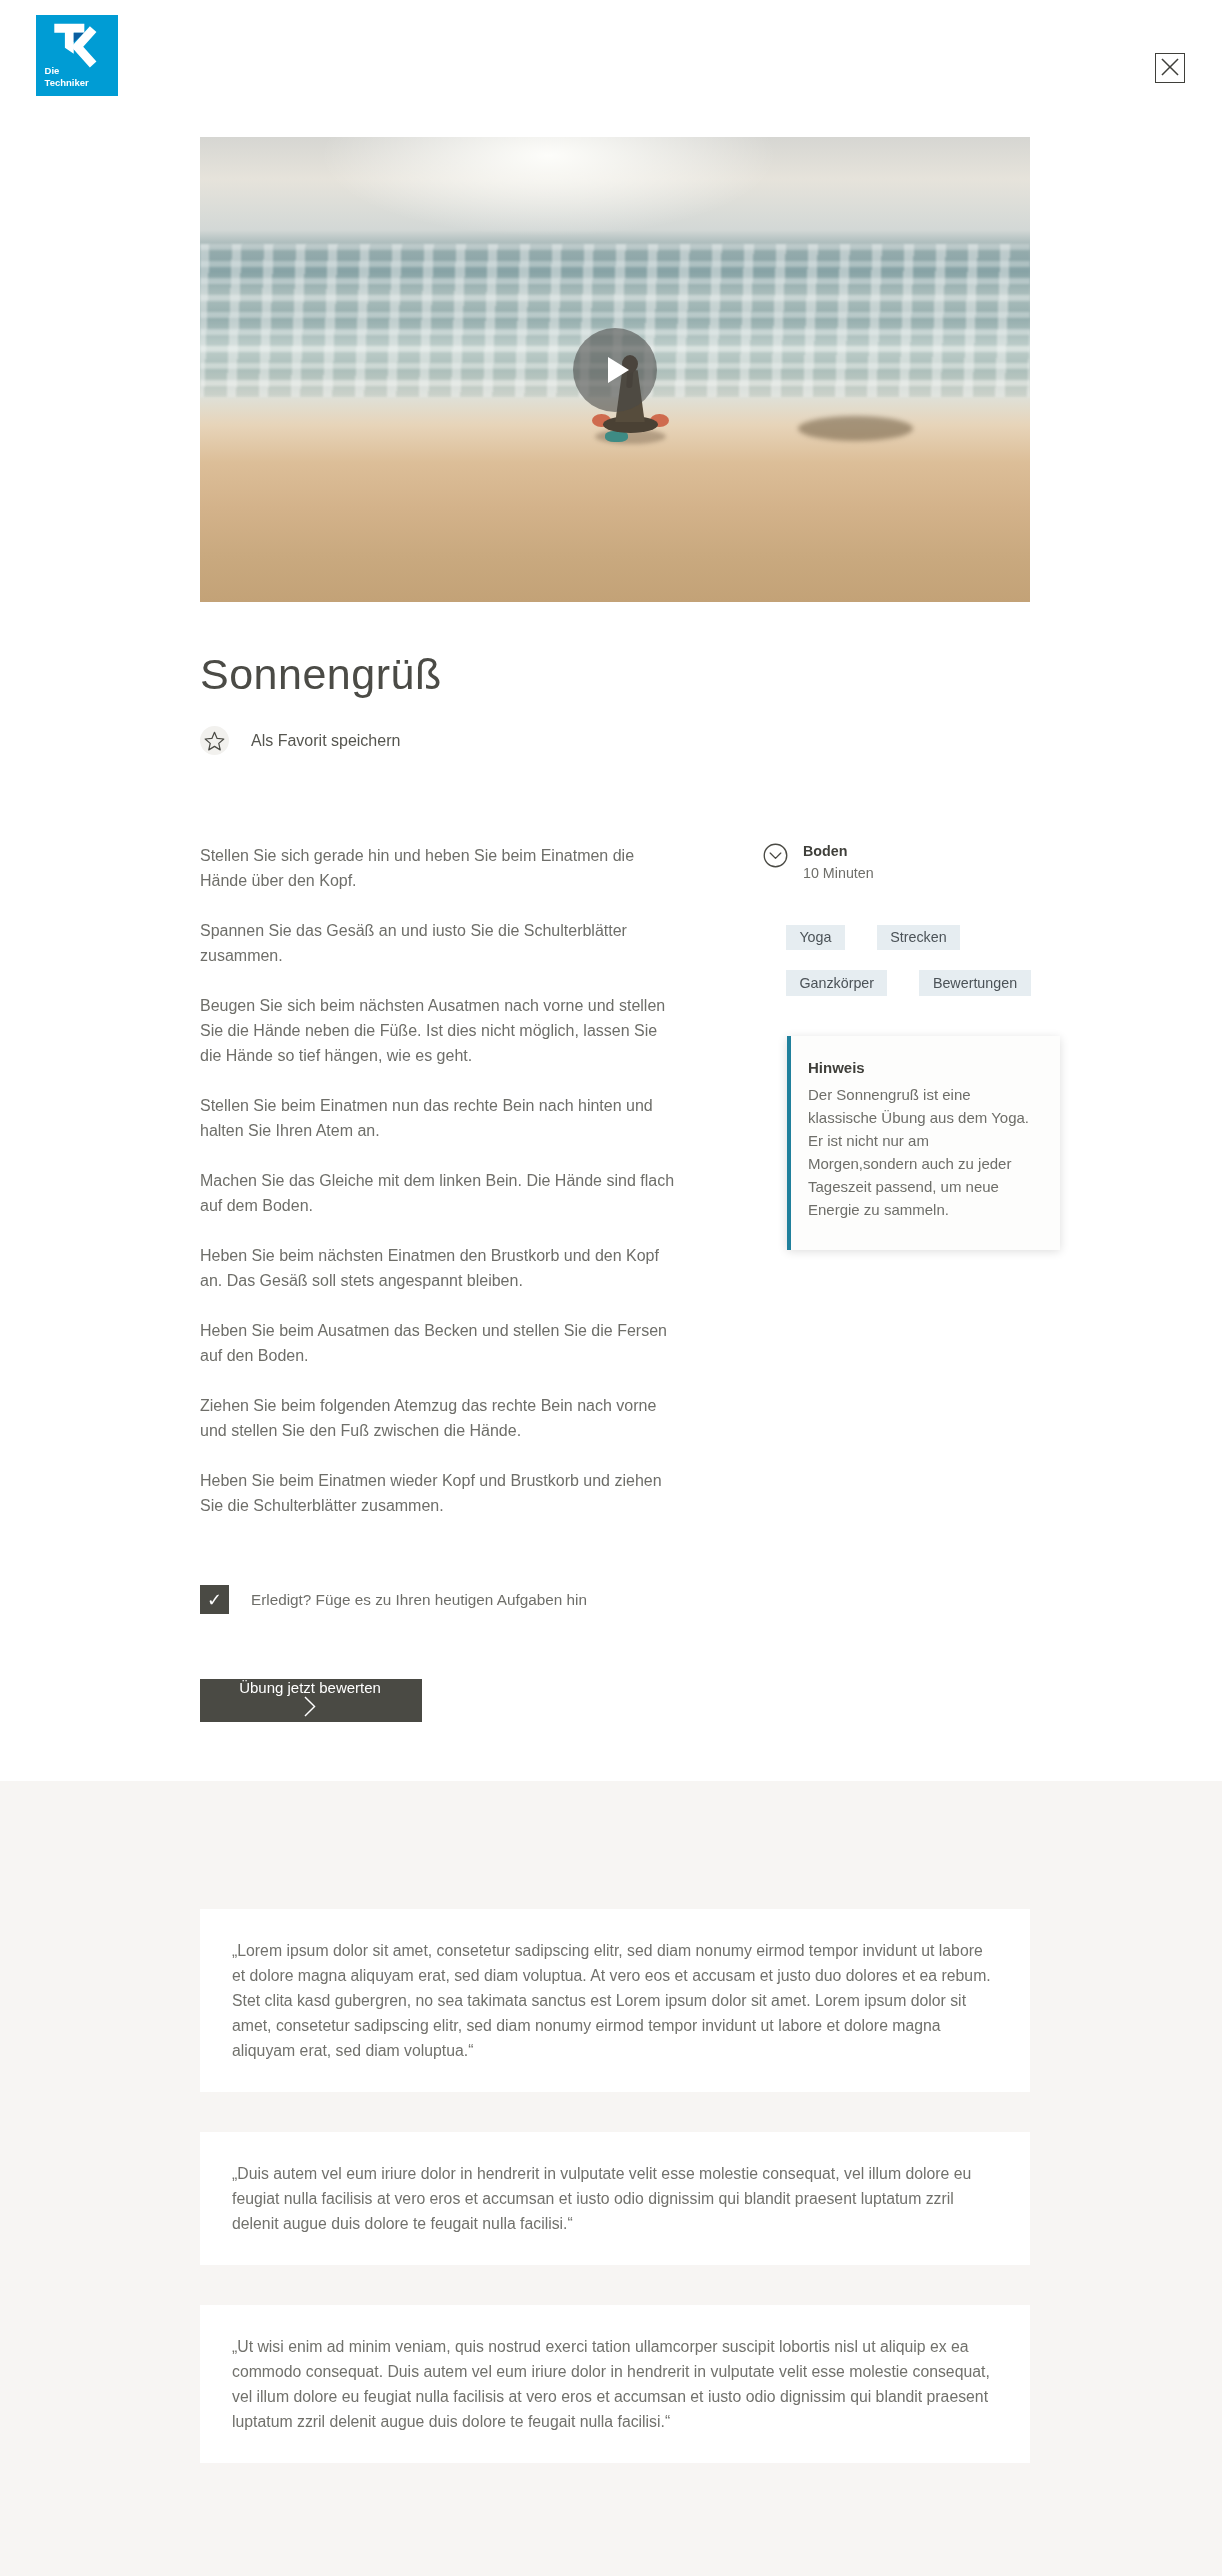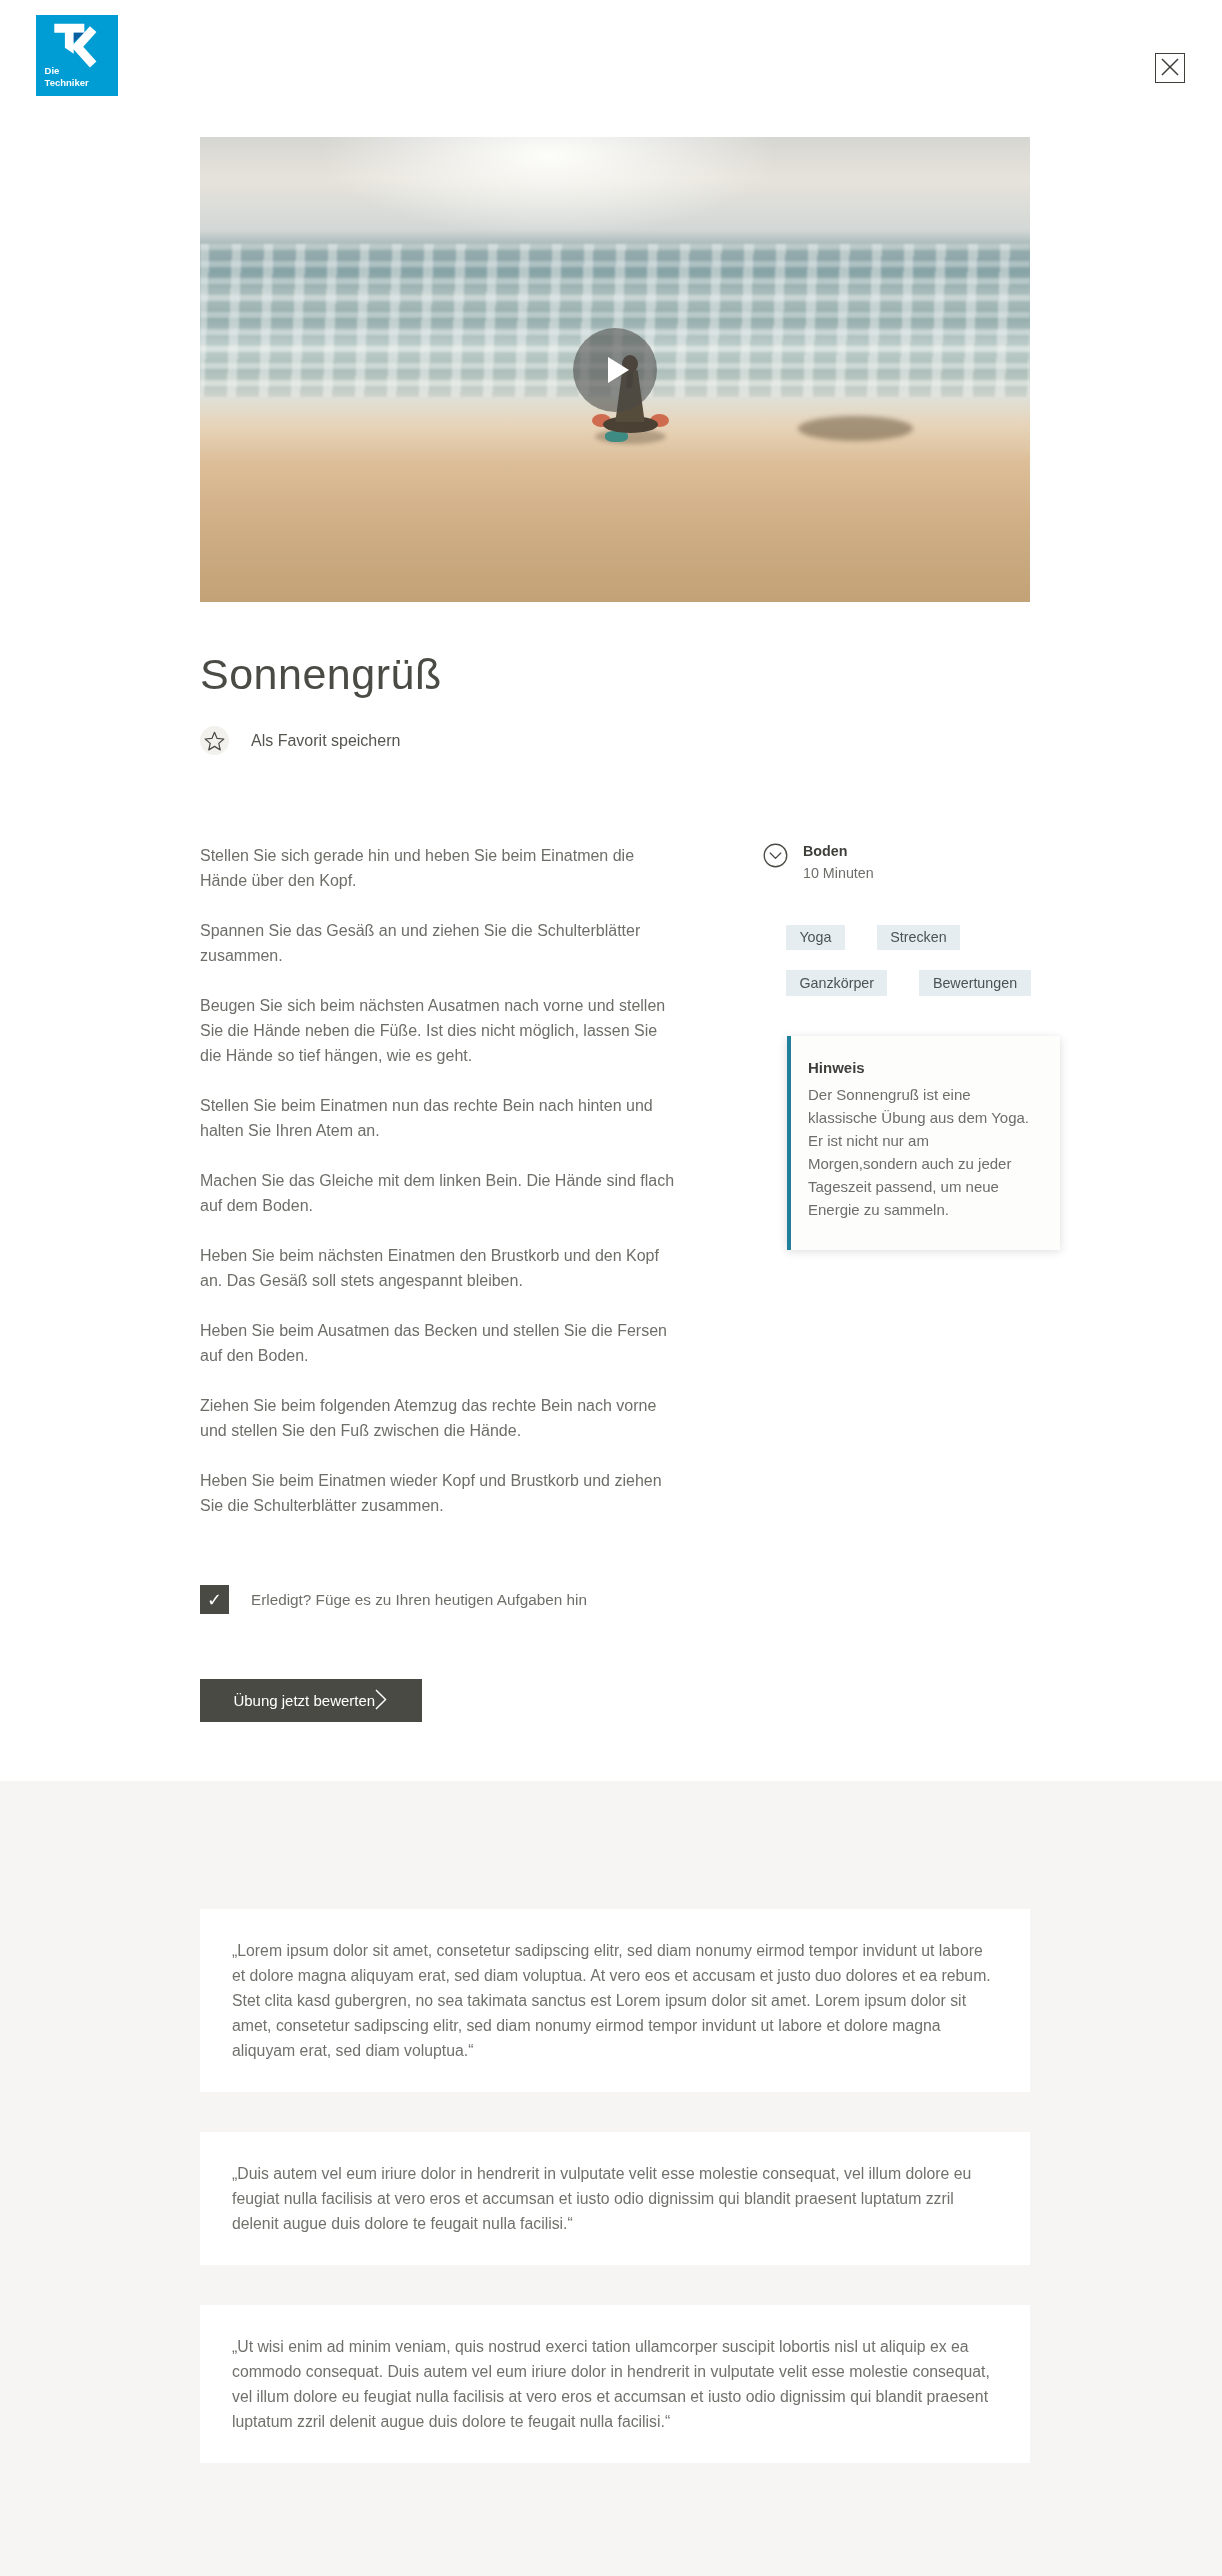--- a/index.html
+++ b/index.html
@@ -135,23 +135,24 @@
     font-size:18px; cursor:pointer; flex:0 0 29px;
   }
   .done-label { margin-left:22px; font-size:15.3px; color:#6e6e69; }
 
   .rate-btn {
     margin:65px 0 0 0;
     width:222px; height:43px;
     background:#4a4a44; color:#fff; border:none;
     font-family:"Liberation Sans", sans-serif;
     font-size:15px;
-    display:flex; align-items:center; justify-content:center;
+    display:flex; align-items:center; justify-content:flex-start;
     padding:0 15.3px 0 13.4px;
     cursor:pointer;
+    flex-direction:column;
   }
 
   .white-bottom-pad { height:59px; }
 
   
   .reviews { background:#f7f5f3; padding-top:76px; padding-bottom:155px; }
   .reviews-inner { width:830px; margin-left:200px; }
   h2.reviews-heading {
     margin:0; font-size:32px; font-weight:400; letter-spacing:0.4px;
     color:#53534e;
@@ -223,21 +224,21 @@
           <path d="M12 1.5 L15 8.6 L22.7 9.2 L16.9 14.2 L18.6 21.7 L12 17.7 L5.4 21.7 L7.1 14.2 L1.3 9.2 L9 8.6 Z" fill="none" stroke="#4a4a44" stroke-width="1.4" stroke-linejoin="round"></path>
         </svg>
       </span>
       <span class="fav-label">Als Favorit speichern</span>
     </div>
 
     <div class="columns">
 
       <div class="col-left">
         <p>Stellen Sie sich gerade hin und heben Sie beim Einatmen die Hände über den Kopf.</p>
-        <p>Spannen Sie das Gesäß an und ziehen Sie die Schulterblätter zusammen.</p>
+        <p>Spannen Sie das Gesäß an und iusto Sie die Schulterblätter zusammen.</p>
         <p>Beugen Sie sich beim nächsten Ausatmen nach vorne und stellen Sie die Hände neben die Füße. Ist dies nicht möglich, lassen Sie die Hände so tief hängen, wie es geht.</p>
         <p>Stellen Sie beim Einatmen nun das rechte Bein nach hinten und halten Sie Ihren Atem an.</p>
         <p>Machen Sie das Gleiche mit dem linken Bein. Die Hände sind flach auf dem Boden.</p>
         <p>Heben Sie beim nächsten Einatmen den Brustkorb und den Kopf an. Das Gesäß soll stets angespannt bleiben.</p>
         <p>Heben Sie beim Ausatmen das Becken und stellen Sie die Fersen auf den Boden.</p>
         <p>Ziehen Sie beim folgenden Atemzug das rechte Bein nach vorne und stellen Sie den Fuß zwischen die Hände.</p>
         <p>Heben Sie beim Einatmen wieder Kopf und Brustkorb und ziehen Sie die Schulterblätter zusammen.</p>
       </div>
 
       <aside class="col-right">

